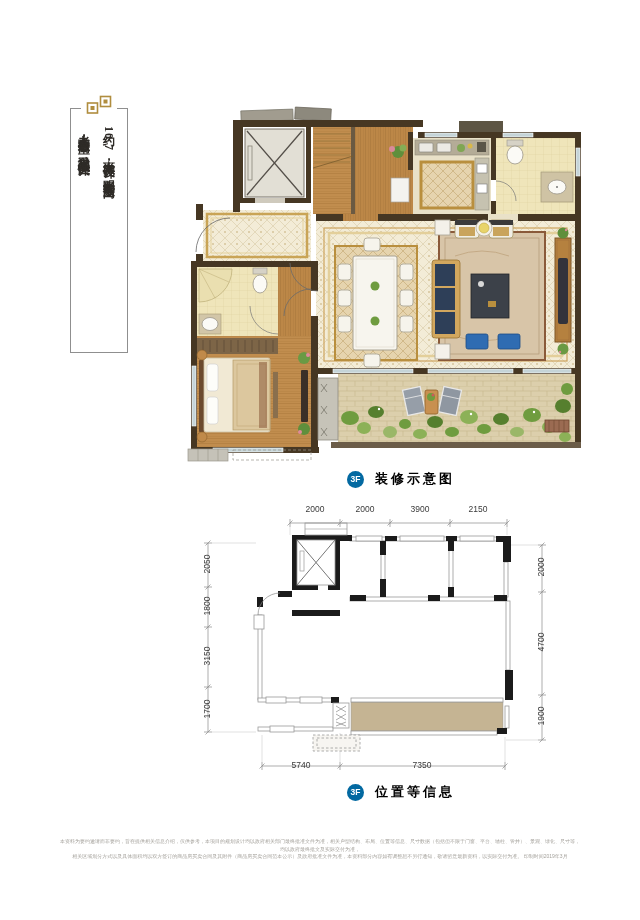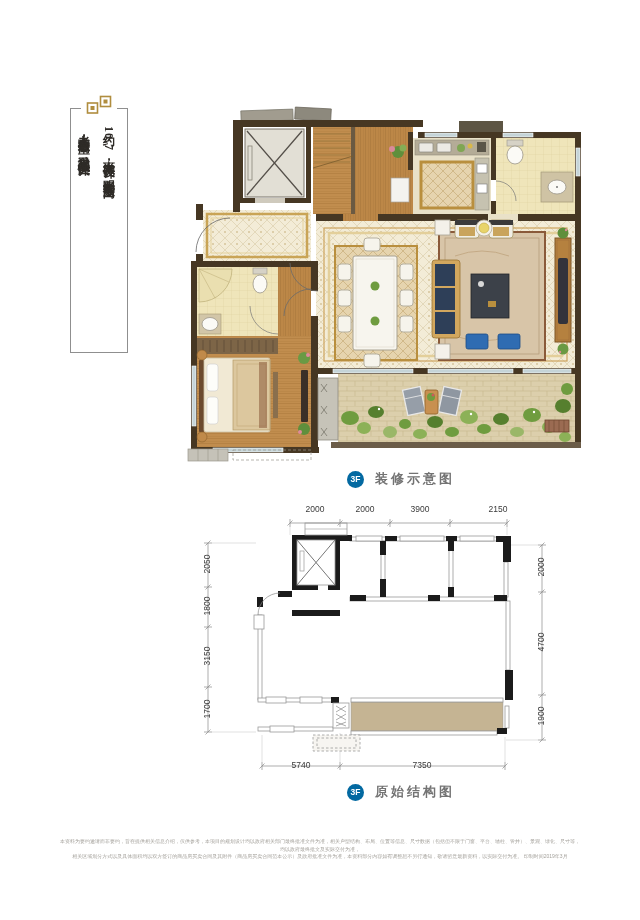--- a/index.html
+++ b/index.html
@@ -12,21 +12,21 @@
             background:#fff;padding:0 4px;line-height:0;}
   .side-text{position:absolute;top:0;left:0;right:0;bottom:0;
              writing-mode:vertical-rl;padding:16px 6px 8px 6px;box-sizing:border-box;
              font-family:"Liberation Serif",serif;font-size:12px;color:#2e2b27;
              letter-spacing:1px;line-height:25px;font-weight:bold;}
   
   .sec-label{position:absolute;display:flex;align-items:center;}
   .badge{width:17px;height:17px;border-radius:50%;background:#0369a1;color:#fff;
          font-size:8.5px;font-weight:bold;text-align:center;line-height:17px;
          letter-spacing:0;}
-  .sec-title{margin-left:11px;font-size:13px;font-weight:bold;color:#737373;
+  .sec-title{margin-left:11px;font-size:13px;font-weight:bold;color:#000000;
              letter-spacing:3px;}
   
   .dim{position:absolute;width:40px;text-align:center;font-size:8.5px;color:#3a3a3a;}
   .dim.v{transform:rotate(-90deg);}
   
   .footer{position:absolute;left:60px;top:838px;width:520px;text-align:center;
           font-size:5px;line-height:7.5px;color:#a5a29c;}
   svg{display:block;}
 </style>
 </head>
@@ -425,37 +425,37 @@
 
     <g fill="none" stroke="#999" stroke-width="0.8" stroke-dasharray="2.5 2">
       <rect x="113" y="220" width="47" height="16" fill="#f7f5f1"></rect>
       <rect x="117" y="223" width="39" height="10"></rect>
     </g>
   </svg>
 
   <span class="dim" style="left:295px;top:504px;">2000</span>
   <span class="dim" style="left:345px;top:504px;">2000</span>
   <span class="dim" style="left:400px;top:504px;">3900</span>
-  <span class="dim" style="left:478px;top:504px;">2150</span>
+  <span class="dim" style="left:458px;top:504px;">2150</span>
 
   <span class="dim v" style="left:187px;top:559px;">2050</span>
   <span class="dim v" style="left:187px;top:601px;">1800</span>
   <span class="dim v" style="left:187px;top:651px;">3150</span>
   <span class="dim v" style="left:187px;top:704px;">1700</span>
 
   <span class="dim v" style="left:521px;top:562px;">2000</span>
   <span class="dim v" style="left:521px;top:637px;">4700</span>
   <span class="dim v" style="left:521px;top:711px;">1900</span>
 
   <span class="dim" style="left:281px;top:760px;">5740</span>
   <span class="dim" style="left:402px;top:760px;">7350</span>
 
   <div class="sec-label" style="left:347px;top:783px;">
     <span class="badge">3F</span>
-    <span class="sec-title">原始结构图</span>
+    <span class="sec-title">位置等信息</span>
   </div>
 
   <div class="footer">
     <div>本资料为要约邀请而非要约，旨在提供相关信息介绍，仅供参考，本项目的规划设计均以政府相关部门最终批准文件为准，相关户型结构、布局、位置等信息、尺寸数据（包括但不限于门窗、平台、墙柱、管井）、景观、绿化、尺寸等，均以政府最终批文及实际交付为准，</div>
     <div>相关区域划分方式以及具体面积均以双方签订的商品房买卖合同及其附件（商品房买卖合同范本公示）及政府批准文件为准，本资料部分内容如有调整恕不另行通知，敬请留意最新资料，以实际交付为准。  印制时间2019年3月</div>
   </div>
 
 </div>
 
 </body></html>

